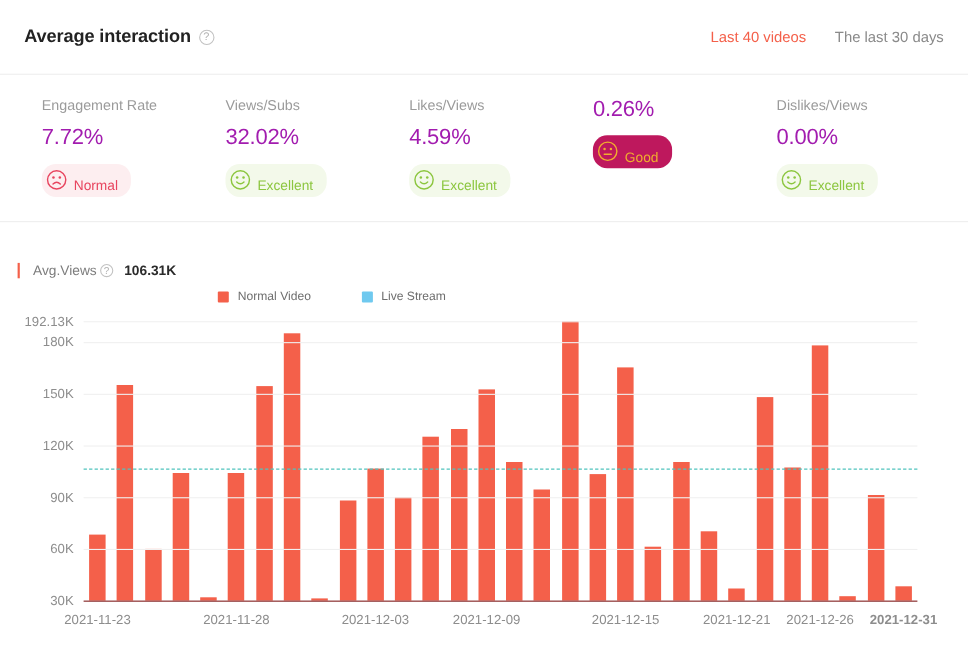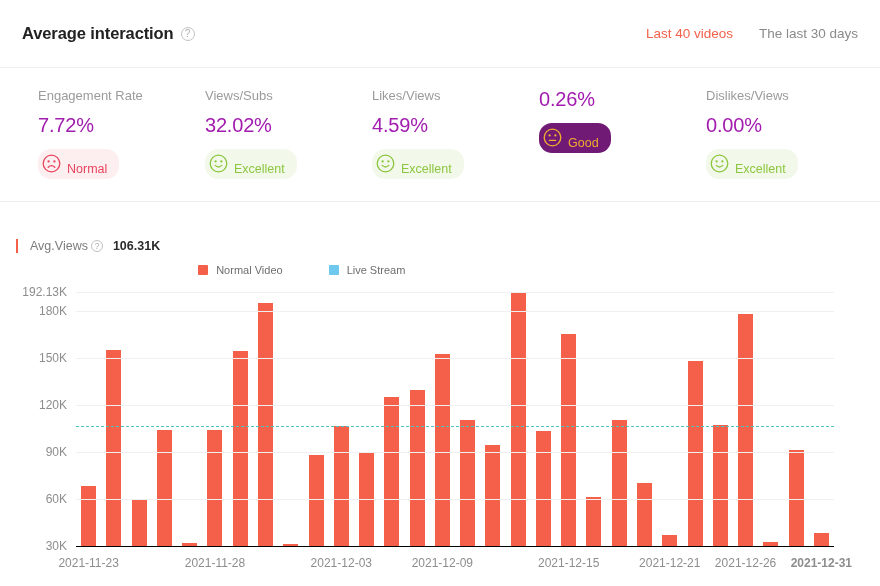--- a/index.html
+++ b/index.html
@@ -73,21 +73,21 @@
   
   .plot-wrap { position: relative; height: 300px; margin: 0 20px 0 0; }
   .plot {
     position: absolute;
     left: 76px; right: 26px; top: 8px; bottom: 38px;
   }
   .gridline {
     position: absolute; left: 0; right: 0;
     height: 1px; background: #f0f0f0;
   }
-  .gridline.base { background: #000000; }
+  .gridline.base { background: #7f1d1d; }
   .ytick {
     position: absolute; right: 100%;
     transform: translateY(-50%);
     padding-right: 9px;
     font-size: 12px; color: #8d8d8d;
     white-space: nowrap;
   }
   .avg-line {
     position: absolute; left: 0; right: 0; height: 0;
     border-top: 1px dashed #4fc3bd;
@@ -151,21 +151,21 @@
         <span>
           <svg class="face" viewBox="0 0 19 19">
             <circle cx="9.5" cy="9.5" r="8.3" fill="none" stroke="#8cc63f" stroke-width="1.3"></circle>
             <circle cx="6.6" cy="7.4" r="1.15" fill="#8cc63f"></circle>
             <circle cx="12.4" cy="7.4" r="1.15" fill="#8cc63f"></circle>
             <path d="M6.2 11.4 Q9.5 14.6 12.8 11.4" fill="none" stroke="#8cc63f" stroke-width="1.3" stroke-linecap="round"></path>
           </svg>
         </span>
         <span class="badge-text">Excellent</span>
       </span></div>
-    <div class="metric"><div class="metric-value">0.26%</div><span class="badge" style="background: #701a75; color: rgb(240, 173, 46);">
+    <div class="metric"><div class="metric-value">0.26%</div><span class="badge" style="background: #be185d; color: rgb(240, 173, 46);">
         <span>
           <svg class="face" viewBox="0 0 19 19">
             <circle cx="9.5" cy="9.5" r="8.3" fill="none" stroke="#f0ad2e" stroke-width="1.3"></circle>
             <circle cx="6.6" cy="7.4" r="1.15" fill="#f0ad2e"></circle>
             <circle cx="12.4" cy="7.4" r="1.15" fill="#f0ad2e"></circle>
             <line x1="6.3" y1="12.3" x2="12.7" y2="12.3" stroke="#f0ad2e" stroke-width="1.3" stroke-linecap="round"></line>
           </svg>
         </span>
         <span class="badge-text">Good</span>
       </span></div>

